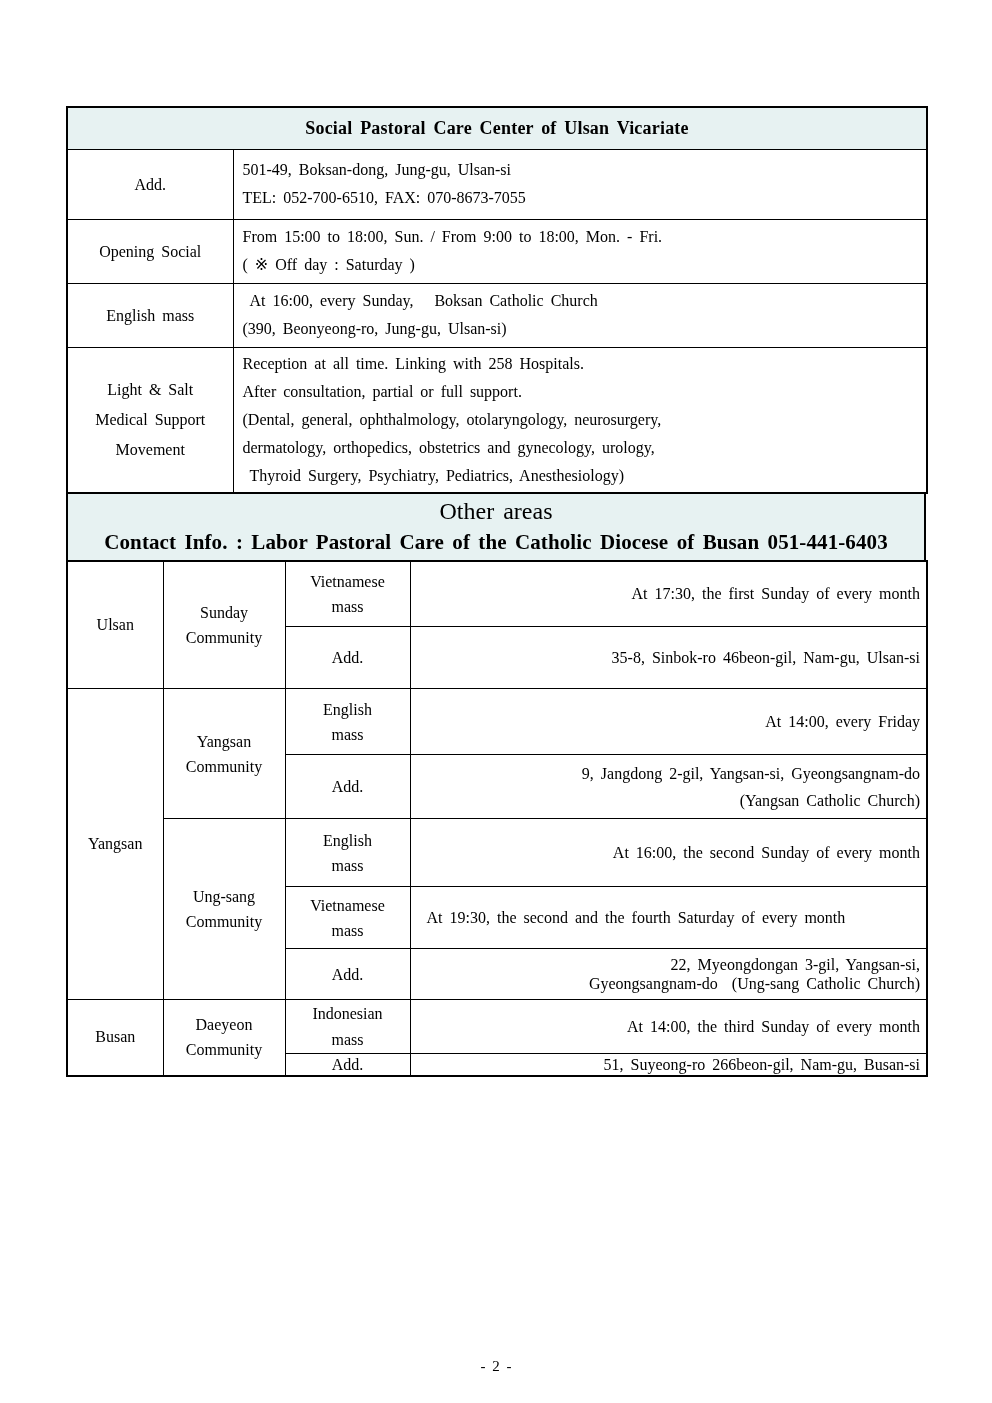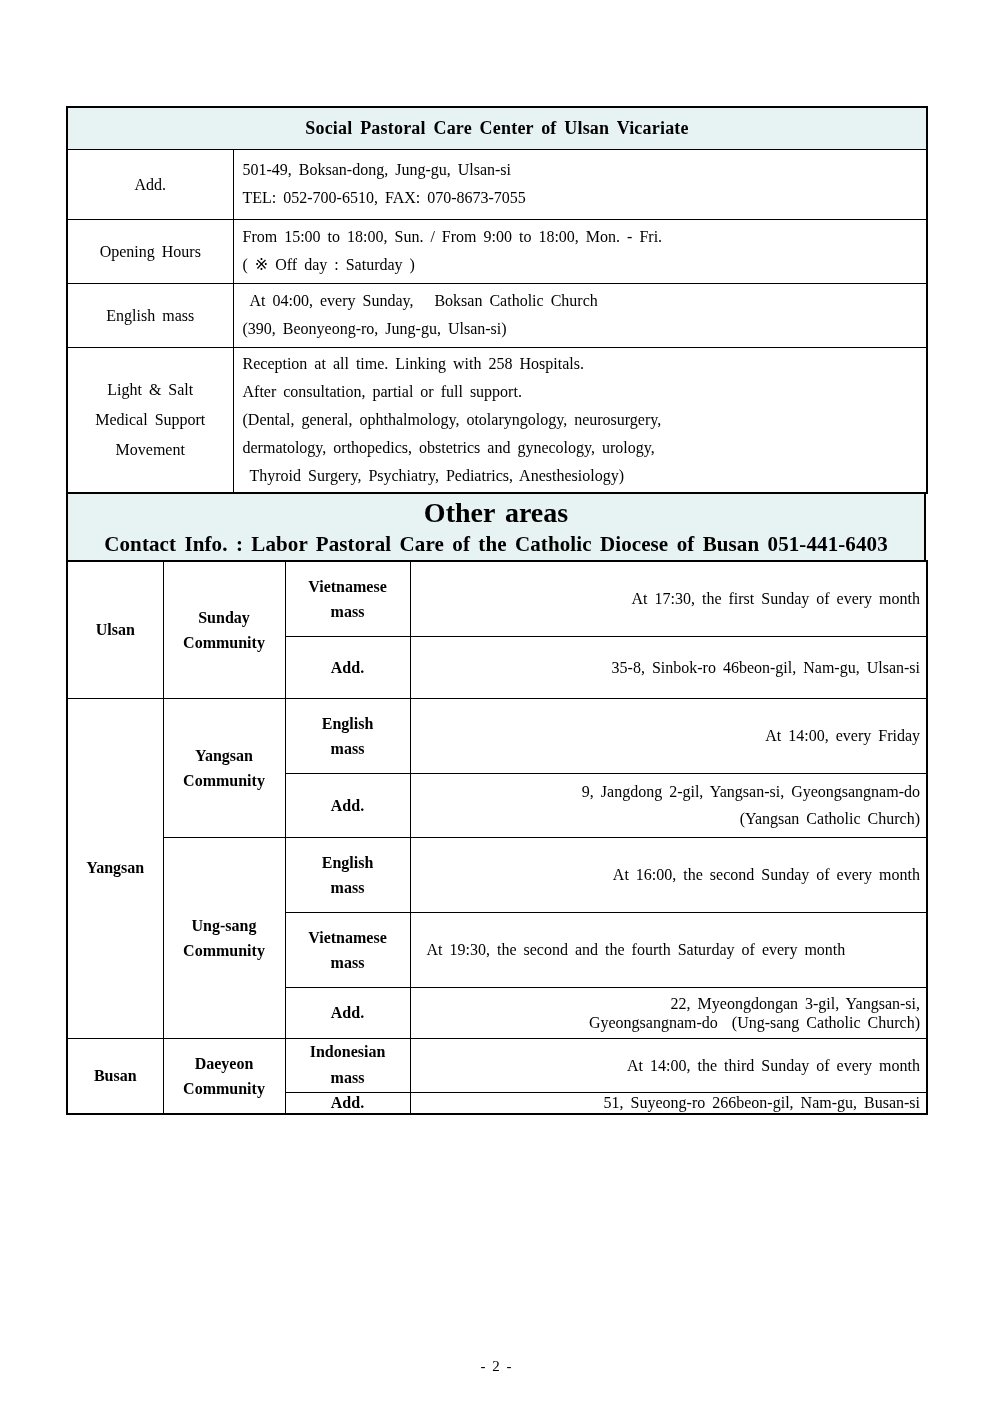--- a/index.html
+++ b/index.html
@@ -30,25 +30,25 @@
   .ln{line-height:28px;white-space:pre-wrap;}
   .lbl .ln{line-height:25px;white-space:normal;}
   .lbl.tall .ln{line-height:30px;}
 
   .other-band{
     box-sizing:border-box;width:860px;height:70px;margin-top:-2px;
     border:2px solid #000;background:#e7f2f2;
     display:flex;flex-direction:column;justify-content:space-evenly;
     text-align:center;word-spacing:3px;
   }
-  .other-title{font-size:28px;font-weight:700;}
+  .other-title{font-size:24px;font-weight:400;}
   .other-contact{font-size:21px;font-weight:700;letter-spacing:.1px;}
 
   table.areas{margin-top:-2px;}
-  .region-cell,.community-cell,.type-cell{text-align:center;padding:12px 2px;font-weight:bold;}
+  .region-cell,.community-cell,.type-cell{text-align:center;padding:2px 2px;}
   .type-cell .ln,.community-cell .ln{line-height:25px;}
   .detail-cell{text-align:left;padding:2px 6px 2px 9px;}
   .detail-cell .ln{line-height:27px;text-align:right;}
   .justify{text-align:justify;line-height:29px;white-space:pre-wrap;padding-right:16px;}
   .tight{line-height:19px !important;}
   td.tightcell{padding-top:0;padding-bottom:0;}
 
   .footer{
     position:absolute;left:0;top:1358px;width:992px;text-align:center;
     font-size:15px;white-space:pre-wrap;word-spacing:3px;
@@ -72,33 +72,33 @@
       <td class="lbl">
         <div class="ln">Add.</div>
       </td>
       <td class="val">
         <div class="ln">501-49, Boksan-dong, Jung-gu, Ulsan-si</div>
         <div class="ln">TEL: 052-700-6510, FAX: 070-8673-7055</div>
       </td>
     </tr>
     <tr style="height:64px">
       <td class="lbl">
-        <div class="ln">Opening Hours</div>
+        <div class="ln">Opening Social</div>
       </td>
       <td class="val">
         <div class="ln">From 15:00 to 18:00, Sun. / From 9:00 to 18:00, Mon. - Fri.</div>
         <div class="ln">( ※ Off day : Saturday )</div>
       </td>
     </tr>
     <tr style="height:64px">
       <td class="lbl">
         <div class="ln">English mass</div>
       </td>
       <td class="val">
-        <div class="ln"> At 04:00, every Sunday,   Boksan Catholic Church</div>
+        <div class="ln"> At 16:00, every Sunday,   Boksan Catholic Church</div>
         <div class="ln">(390, Beonyeong-ro, Jung-gu, Ulsan-si)</div>
       </td>
     </tr>
     <tr style="height:135px">
       <td class="lbl tall">
         <div class="ln">Light &amp; Salt</div>
         <div class="ln">Medical Support</div>
         <div class="ln">Movement</div>
       </td>
       <td class="val">

